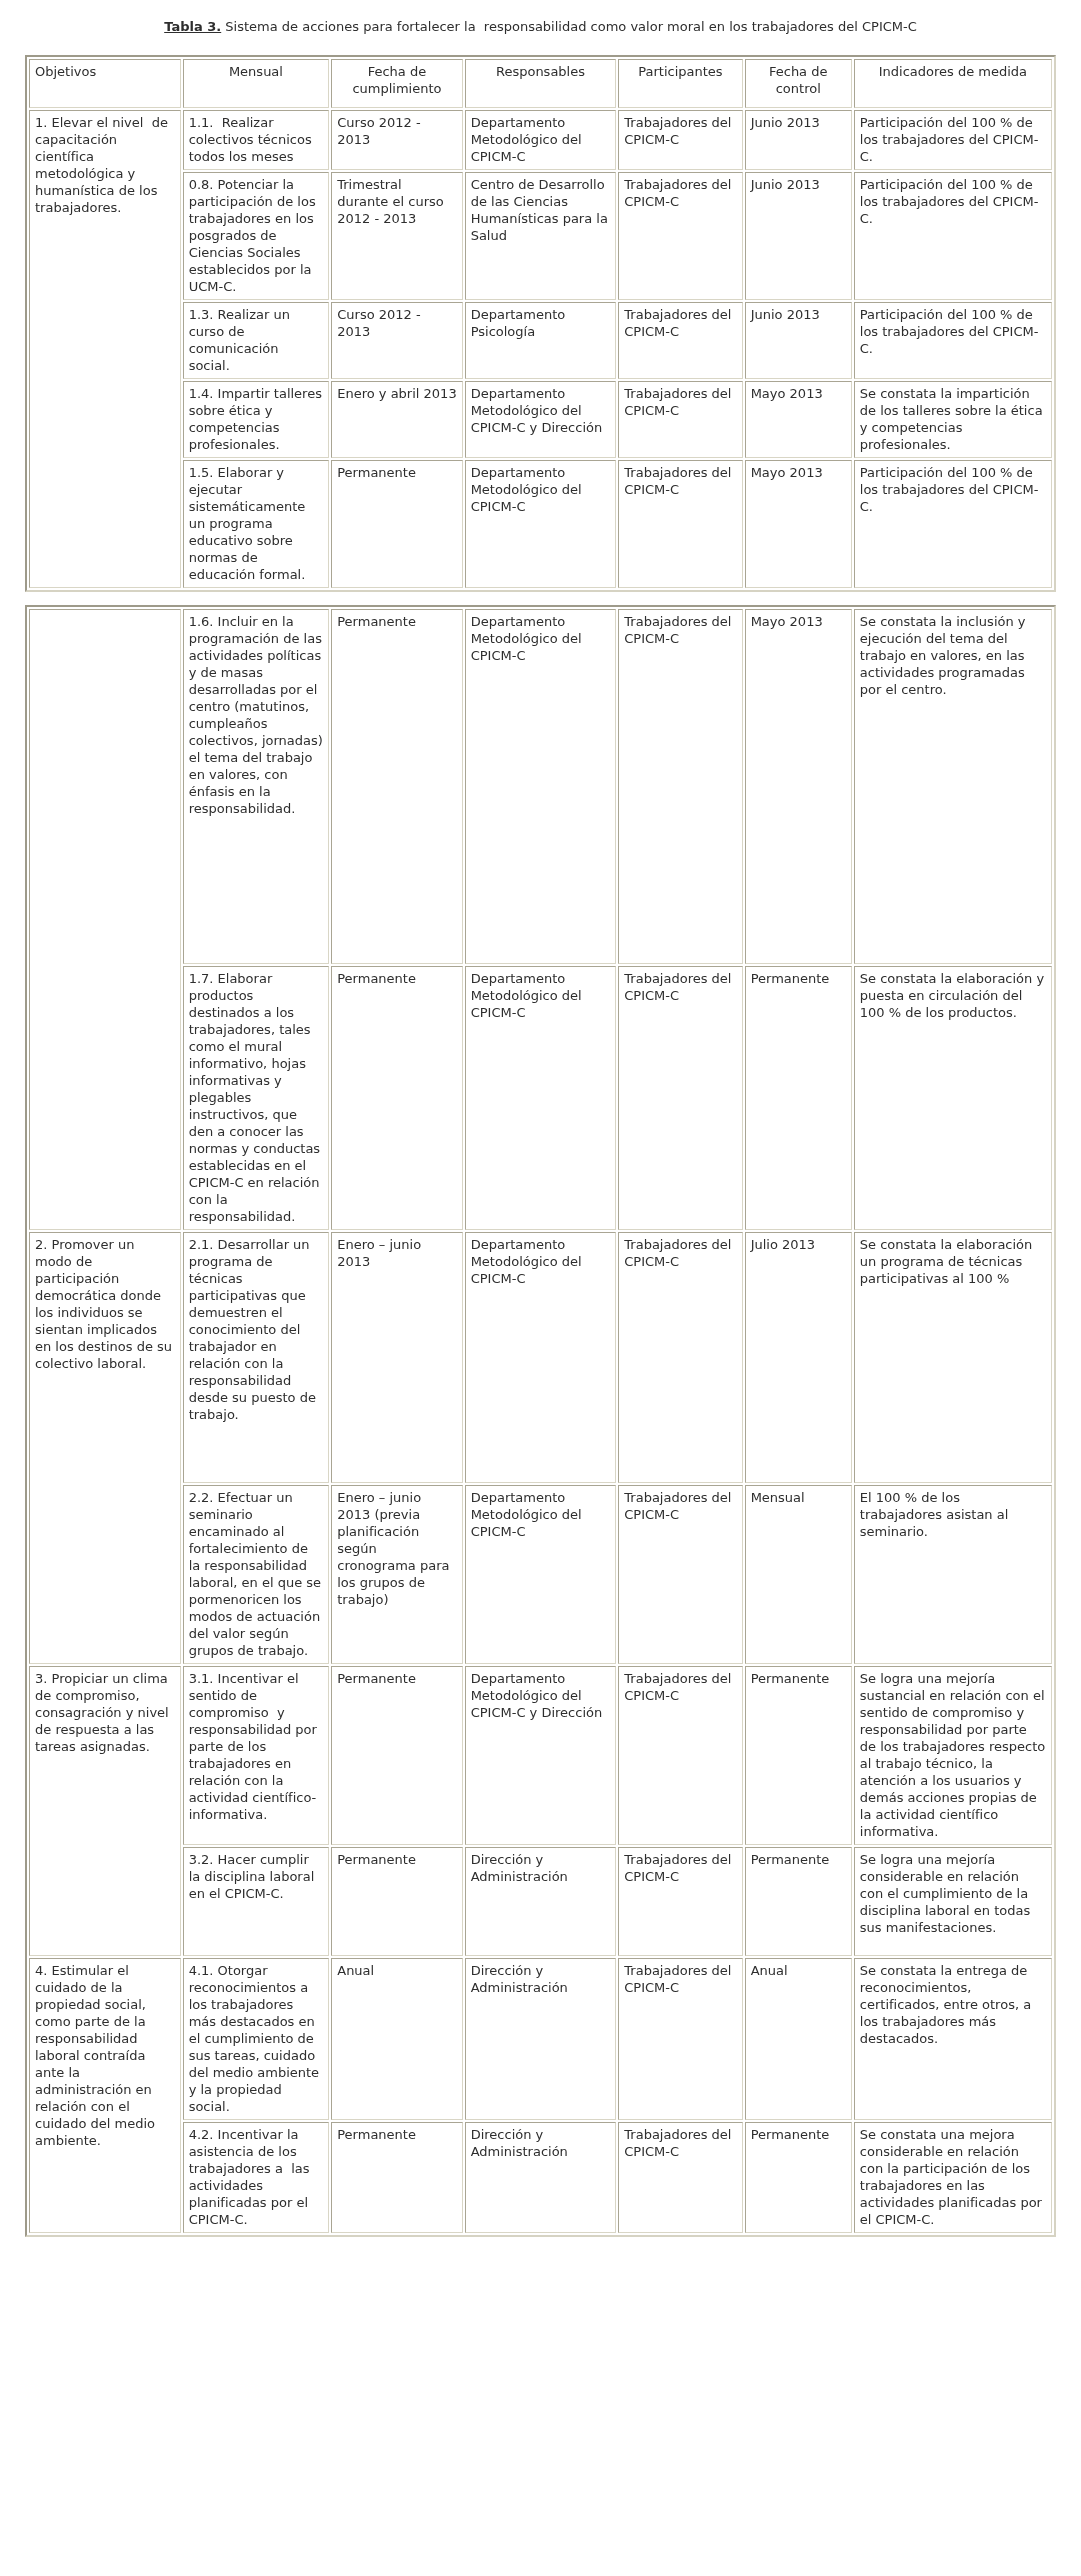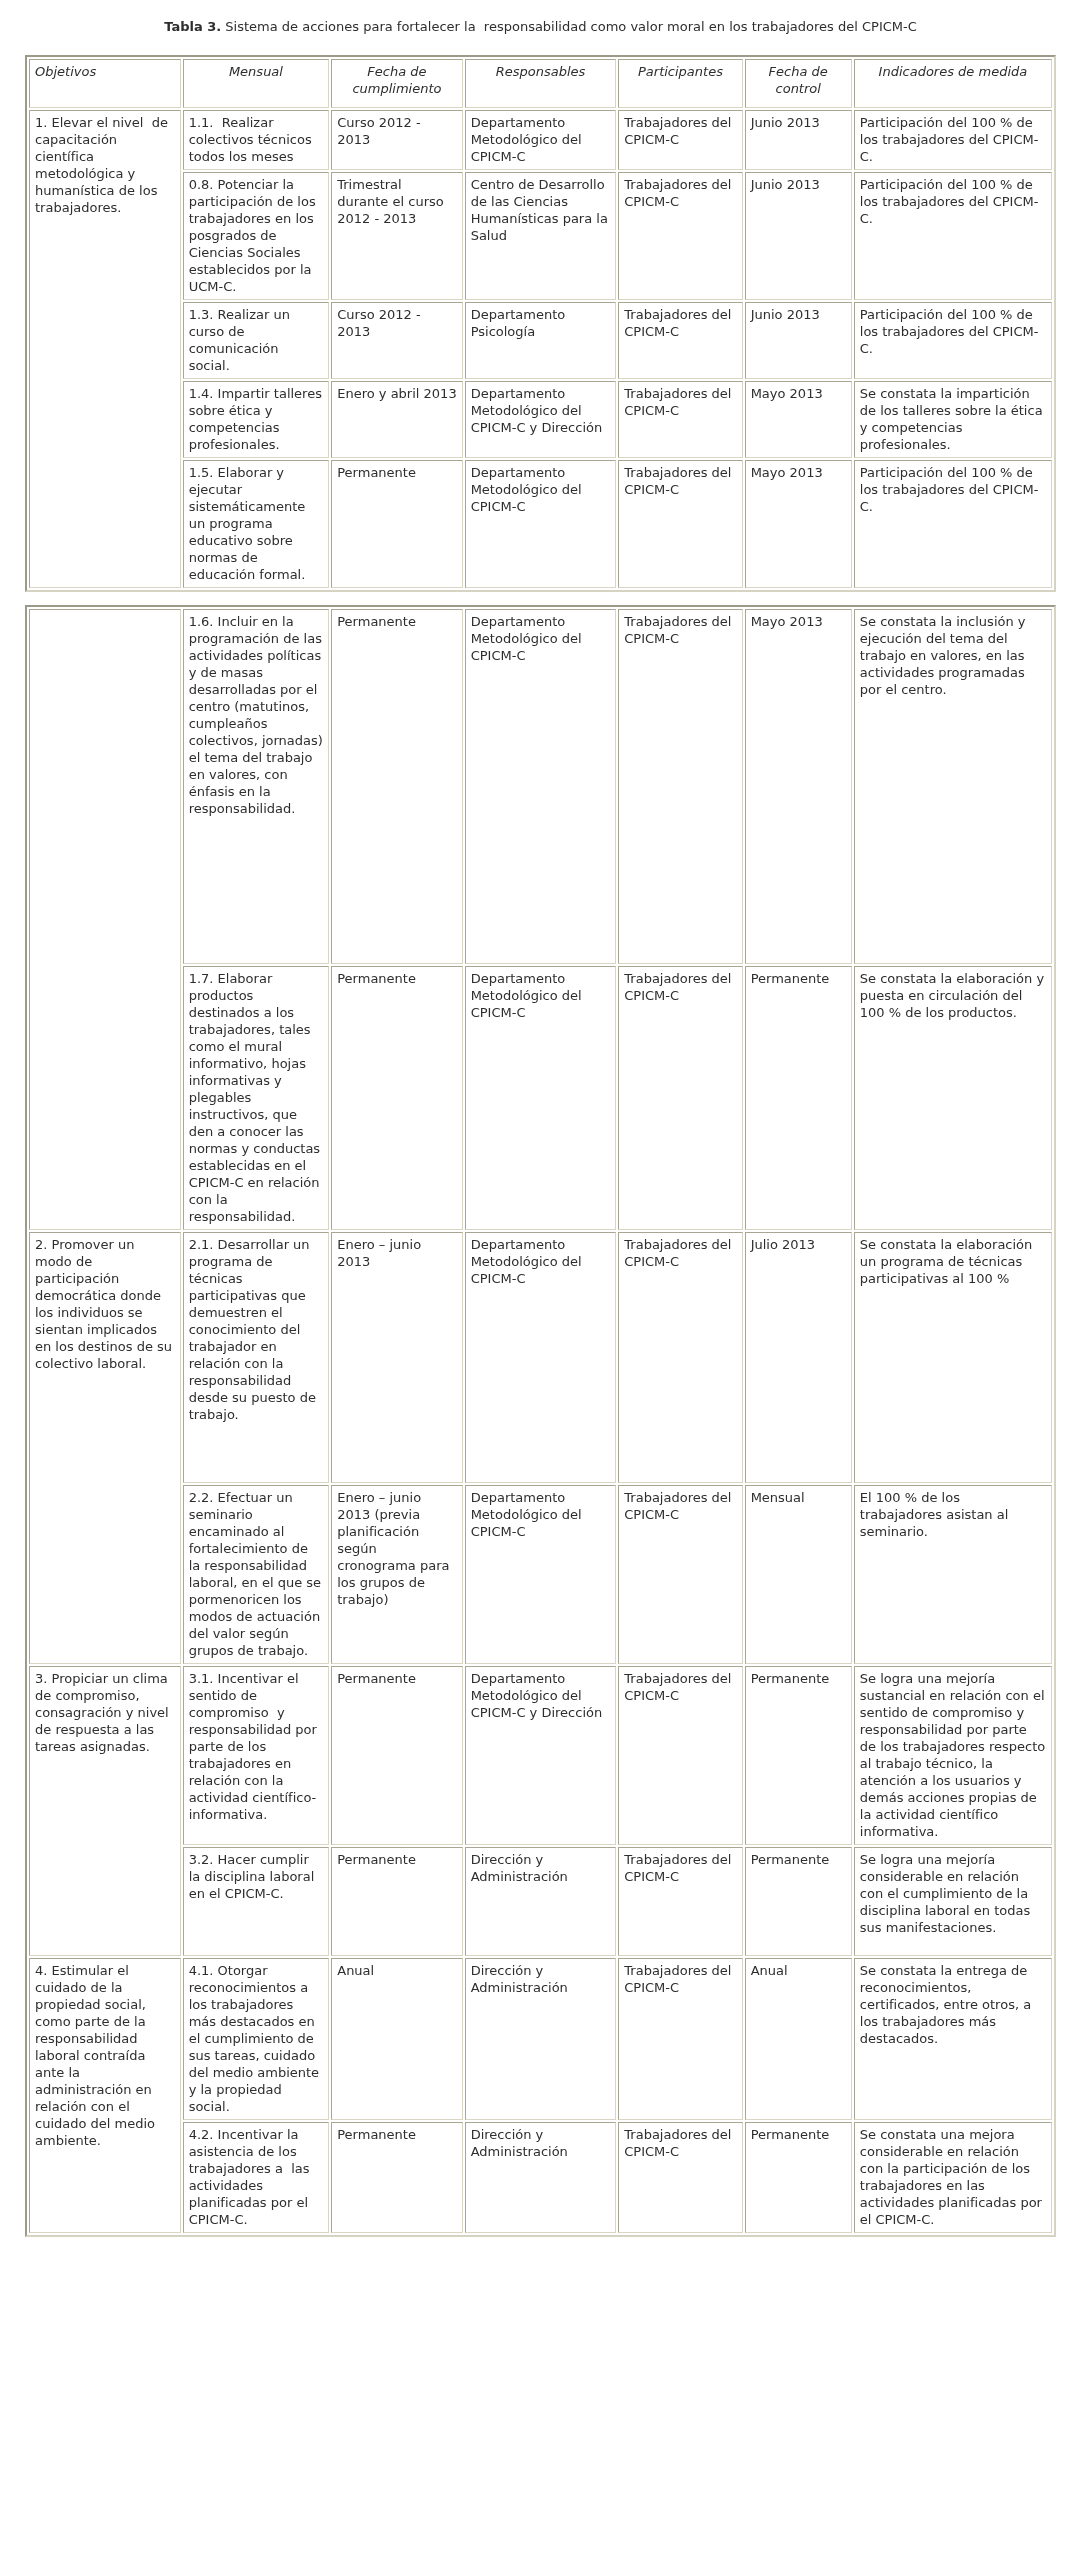--- a/index.html
+++ b/index.html
@@ -15,21 +15,21 @@
     width: 1081px;
     box-sizing: border-box;
     padding: 14px 25px 26px 25px;
   }
   .table-title {
     width: 1031px;
     text-align: center;
     margin: 4px 0 20px 0;
     white-space: pre-wrap;
   }
-  .table-title .tlabel { font-weight: bold; }
+  .table-title .tlabel { font-weight: bold; text-decoration: underline; }
   table.grid {
     width: 1031px;
     table-layout: fixed;
     border-collapse: separate;
     border-spacing: 2px;
     border: 2px solid;
     border-color: #9e9a8a #d6d3c3 #d6d3c3 #9e9a8a;
     background: #ffffff;
   }
   table.grid + table.grid { margin-top: 13px; }
@@ -37,21 +37,21 @@
     border: 1px solid;
     border-color: #a9a593 #d9d6c6 #d9d6c6 #a9a593;
     vertical-align: top;
     text-align: left;
     padding: 3px 5px 4px 5px;
     white-space: pre-wrap;
     word-wrap: break-word;
     font-weight: normal;
   }
   th.center { text-align: center; }
-  th { height: 40px; font-style: italic; }
+  th { height: 40px; }
   td.h-tall1 { height: 346px; }
   td.h-tall2 { height: 242px; }
   td.h-med1  { height: 118px; margin-top: 40px; }
   td.h-med2  { height: 100px; }
   .footnote {
     margin-top: 30px;
     white-space: pre-wrap;
   }
   .footnote .abbr { font-style: italic; }
 </style>

